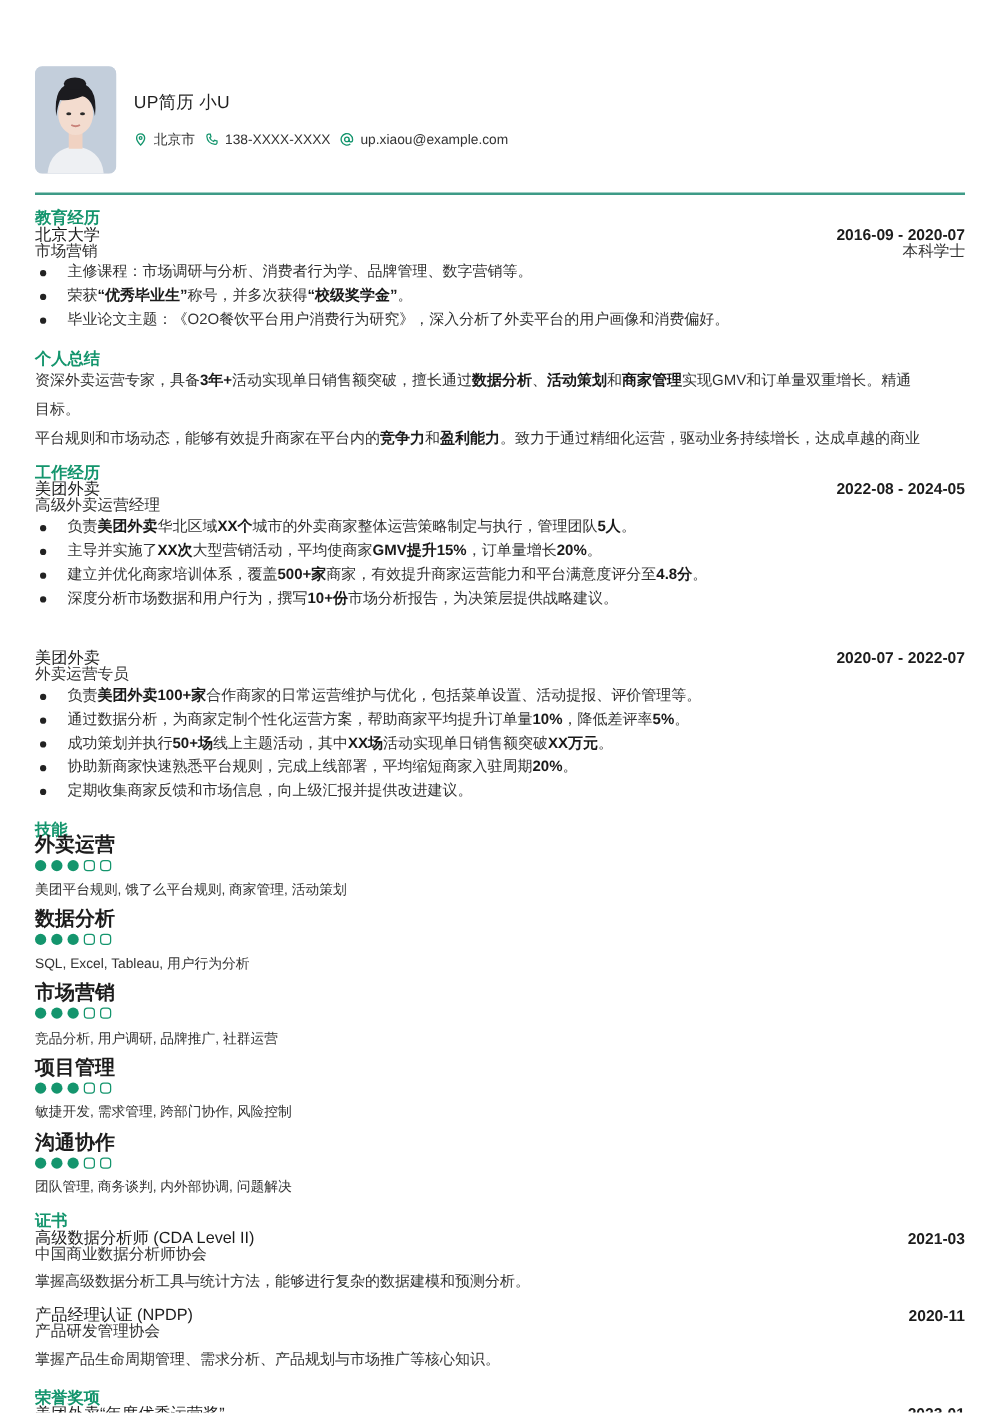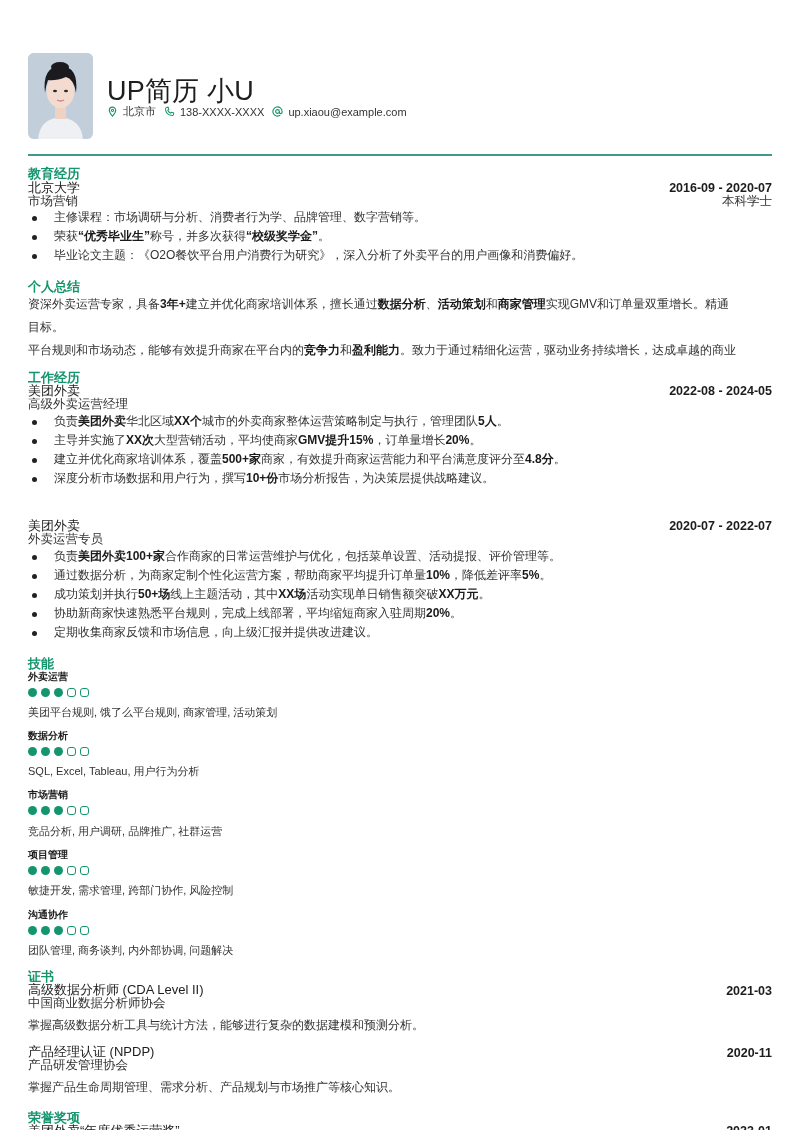--- a/index.html
+++ b/index.html
@@ -6,40 +6,40 @@
   html, body { width: 800px; height: 1130px; overflow: hidden; background: #ffffff; }
   body { font-family: "Liberation Sans", "DejaVu Sans", sans-serif; color: #222; position: relative; }
 
   .page { position: absolute; left: 28px; top: 0; width: 744px; }
 
   
   .header { position: absolute; left: 0; top: 53px; width: 744px; height: 86px; }
   .photo { position: absolute; left: 0; top: 0; width: 65px; height: 86px; border-radius: 6px; overflow: hidden;
            background: linear-gradient(180deg, #c9d3df 0%, #b9c6d4 60%, #e6e9ee 100%); }
   .photo svg { width: 100%; height: 100%; display: block; }
-  .name { position: absolute; left: 79px; top: 20px; font-size: 27px; font-weight: 500; color: #1e1e1e; letter-spacing: 0.2px; }
+  .name { position: absolute; left: 79px; top: 20px; font-size: 14px; font-weight: 500; color: #1e1e1e; letter-spacing: 0.2px; }
   .contacts { position: absolute; left: 79px; top: 51px; display: flex; align-items: center; font-size: 11px; color: #333; justify-content: flex-end; }
   .contact { display: flex; align-items: center; margin-right: 8px; }
   .contact svg { width: 11px; height: 11px; margin-right: 5px; }
   .rule { position: absolute; left: 0; top: 154px; width: 744px; height: 2px; background: #3e9b87; }
 
   .section-title { position: absolute; left: 0; font-size: 13px; font-weight: 700; color: #14956d; line-height: 14px; }
   .entry-title { position: absolute; left: 0; font-size: 13px; font-weight: 400; color: #1c1c1c; line-height: 14px; }
   .entry-sub { position: absolute; left: 0; font-size: 12.5px; color: #333; line-height: 14px; }
   .entry-date { position: absolute; right: 0; font-size: 12.5px; font-weight: 700; color: #1c1c1c; line-height: 14px; text-align: right; }
   .entry-degree { position: absolute; right: 0; font-size: 12.5px; color: #333; line-height: 14px; text-align: right; }
 
   ul.bullets { position: absolute; left: 0; list-style: none; width: 744px; }
   ul.bullets li { position: relative; font-size: 12px; color: #333; line-height: 19px; padding-left: 26px; white-space: nowrap; }
   ul.bullets li::before { content: ""; position: absolute; left: 4px; top: 8px; width: 5px; height: 5px; border-radius: 50%; background: #222; }
   b { font-weight: 700; color: #1a1a1a; }
 
   .para { position: absolute; left: 0; width: 744px; font-size: 12px; color: #333; line-height: 20px; }
 
-  .skill-name { position: absolute; left: 0; font-size: 10px; font-weight: 700; color: #1c1c1c; line-height: 14px; }
+  .skill-name { position: absolute; left: 0; font-size: 16px; font-weight: 700; color: #1c1c1c; line-height: 14px; }
   .dots { position: absolute; left: 0; display: flex; gap: 4px; }
   .dot { width: 9px; height: 9px; border-radius: 50%; }
   .dot.on { background: #14956d; }
   .dot.off { border: 1.8px solid #14956d; border-radius: 3px; background: #fff; }
   .skill-desc { position: absolute; left: 0; font-size: 11px; color: #333; line-height: 13px; }
 
   .cert-desc { position: absolute; left: 0; font-size: 12px; color: #333; line-height: 14px; }
 </style>
 </head>
 <body>
@@ -93,21 +93,21 @@
   <div class="entry-date" style="top:181px">2016-09 - 2020-07</div>
   <div class="entry-degree" style="top:194px">本科学士</div>
   <ul class="bullets" style="top:208px">
     <li><span>主修课程：市场调研与分析、消费者行为学、品牌管理、数字营销等。</span></li>
     <li><span>荣获</span><b>“优秀毕业生”</b><span>称号，并多次获得</span><b>“校级奖学金”</b><span>。</span></li>
     <li><span>毕业论文主题：《O2O餐饮平台用户消费行为研究》，深入分析了外卖平台的用户画像和消费偏好。</span></li>
   </ul>
 
   <div class="section-title" style="top:280px">个人总结</div>
   <div class="para" style="top:294px; white-space:nowrap;">
-    <div><span>资深外卖运营专家，具备</span><b>3年+</b><span>建立并优化商家培训体系，擅长通过</span><b>数据分析</b><span>、</span><b>活动策划</b><span>和</span><b>商家管理</b><span>实现GMV和订单量双重增长。精通</span></div>
+    <div><span>资深外卖运营专家，具备</span><b>3年+</b><span>活动实现单日销售额突破，擅长通过</span><b>数据分析</b><span>、</span><b>活动策划</b><span>和</span><b>商家管理</b><span>实现GMV和订单量双重增长。精通</span></div>
     <div style="margin-top:3px">目标。</div>
     <div style="margin-top:3px"><span>平台规则和市场动态，能够有效提升商家在平台内的</span><b>竞争力</b><span>和</span><b>盈利能力</b><span>。致力于通过精细化运营，驱动业务持续增长，达成卓越的商业</span></div>
   </div>
 
   <div class="section-title" style="top:371px">工作经历</div>
 
   <div class="entry-title" style="top:384px">美团外卖</div>
   <div class="entry-sub" style="top:397px">高级外卖运营经理</div>
   <div class="entry-date" style="top:384px">2022-08 - 2024-05</div>
   <ul class="bullets" style="top:412px">

